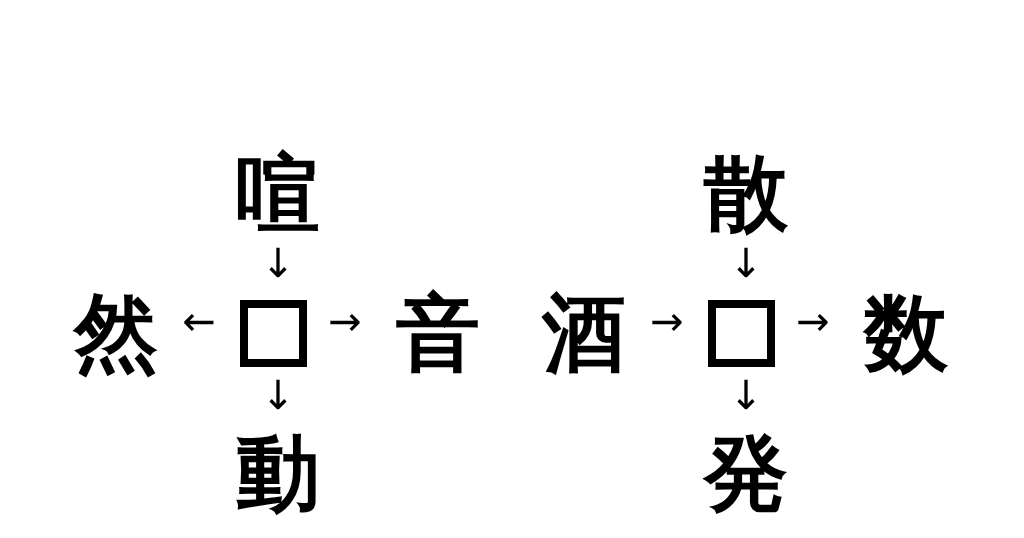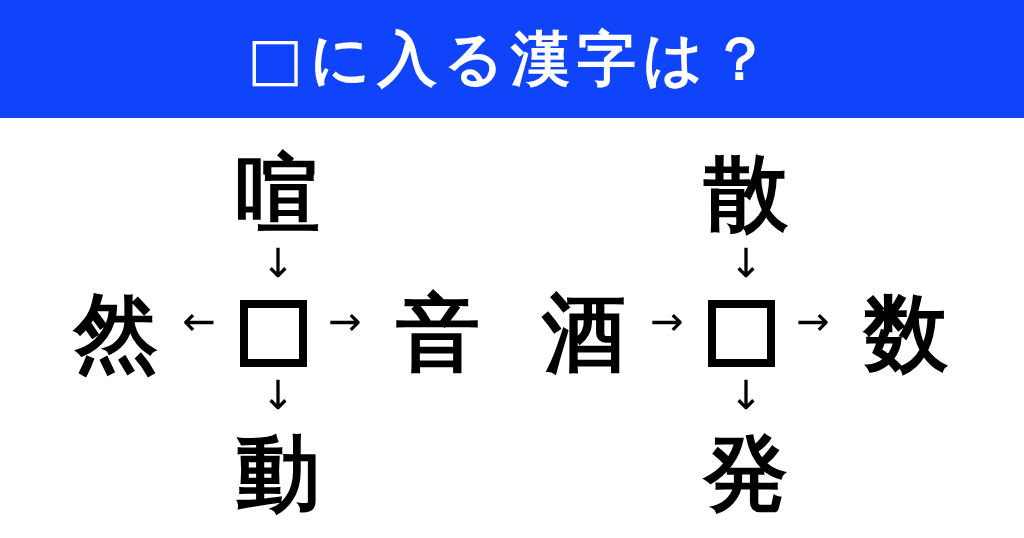--- a/index.html
+++ b/index.html
@@ -123,23 +123,20 @@
     top: 168px;
   }
   .arrow.h.west-side { left: 106px; }
   .arrow.h.east-side { left: 252px; }
 </style>
 </head>
 <body>
 
 <div class="page">
 
-  <div class="banner">
-    <div class="banner-title">□に入る漢字は？</div>
-  </div>
 
   <div class="puzzle-area">
 
     <div class="puzzle-group left">
       <div class="kanji top">喧</div>
 
       <div class="arrow v up-to-box">↓</div>
 
       <div class="kanji west">然</div>
 

